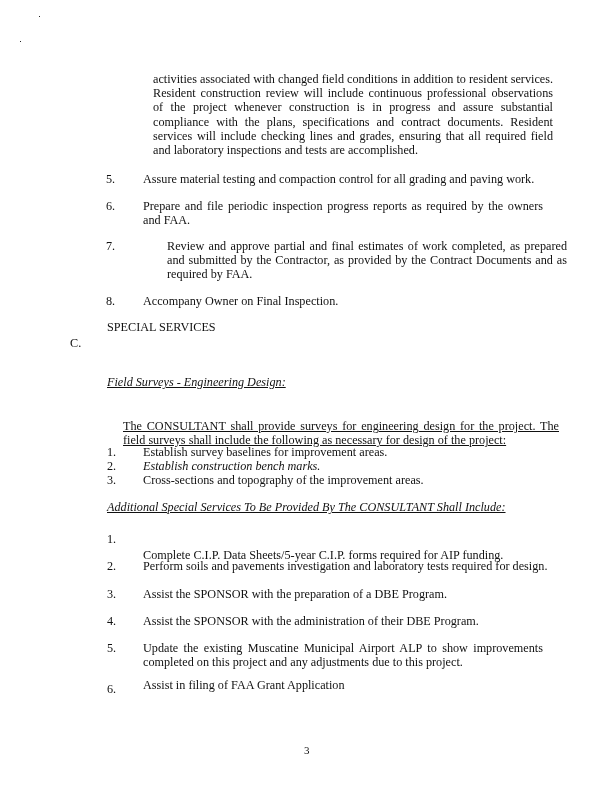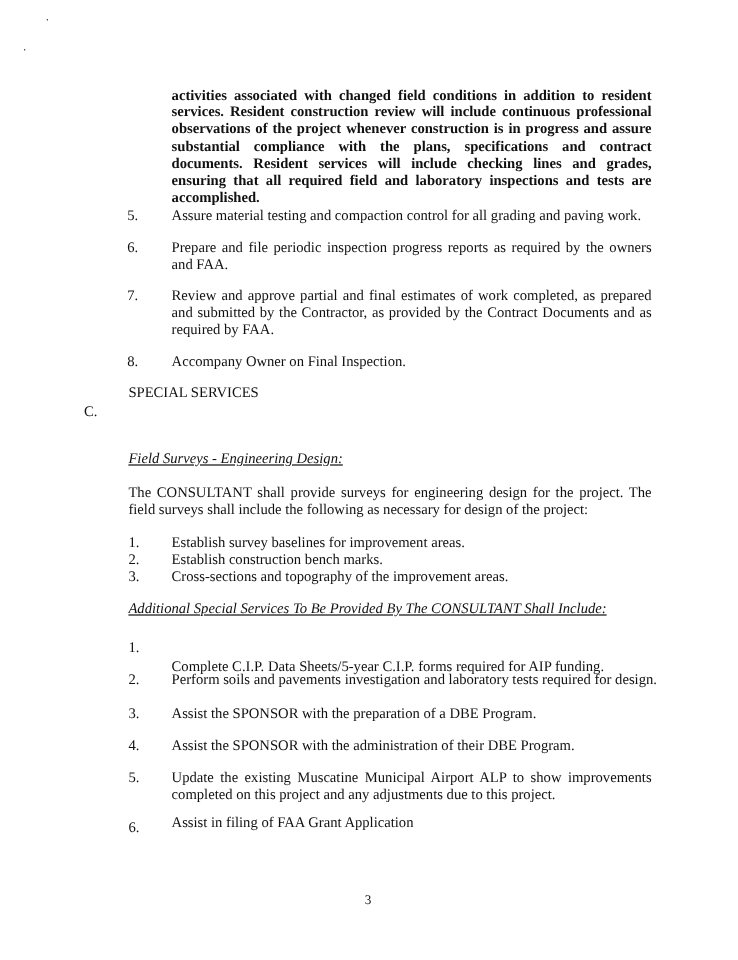--- a/index.html
+++ b/index.html
@@ -2,21 +2,21 @@
 <html><head>
   <meta charset="utf-8">
   <style>
     html, body { margin: 0; padding: 0; background: #ffffff; }
     body {
       width: 615px; height: 800px; position: relative; overflow: hidden;
       font-family: "Liberation Serif", "DejaVu Serif", serif;
       color: #111111; font-size: 12.2px; line-height: 14.2px;
     }
     .dot { position: absolute; width: 1px; height: 1px; background: #222; }
-    .para { position: absolute; left: 143px; width: 400px; text-align: justify; font-weight: bold; }
+    .para { position: absolute; left: 153px; width: 400px; text-align: justify; }
     .num { position: absolute; left: 106px; }
     .item-text { position: absolute; left: 143px; width: 400px; text-align: justify; }
     .heading-letter { position: absolute; left: 70px; }
     .heading-text { position: absolute; left: 107px; }
     .subhead { position: absolute; left: 107px; text-decoration: underline; font-style: italic; }
     .body-para { position: absolute; left: 107px; width: 436px; text-align: justify; }
     .sub-num { position: absolute; left: 107px; }
     .sub-text { position: absolute; left: 143px; text-align: center; }
     .page-num { position: absolute; left: 304px; top: 743px; font-size: 11px; }
   </style>
@@ -33,43 +33,43 @@
   <div>
     <span class="num" style="top:172px;">5.</span>
     <span class="item-text" style="top:172px;">Assure material testing and compaction control for all grading and paving work.</span>
   </div>
   <div>
     <span class="num" style="top:199px;">6.</span>
     <span class="item-text" style="top:199px;">Prepare and file periodic inspection progress reports as required by the owners and FAA.</span>
   </div>
   <div>
     <span class="num" style="top:239px;">7.</span>
-    <span class="item-text" style="top:239px;">Review and approve partial and final estimates of work completed, as prepared and submitted by the Contractor, as provided by the Contract Documents and as required by FAA.</span>
+    <span class="item-text" style="top:239px;margin-left:24px;">Review and approve partial and final estimates of work completed, as prepared and submitted by the Contractor, as provided by the Contract Documents and as required by FAA.</span>
   </div>
   <div>
     <span class="num" style="top:294px;">8.</span>
     <span class="item-text" style="top:294px;">Accompany Owner on Final Inspection.</span>
   </div>
 
   <div>
     <span class="heading-letter" style="top:336px;">C.</span>
     <span class="heading-text" style="top:320px;">SPECIAL SERVICES</span>
   </div>
 
   <span class="subhead" style="top:375px;">Field Surveys - Engineering Design:</span>
 
-  <p class="body-para" style="top:403px; margin:0;">The CONSULTANT shall provide surveys for engineering design for the project. The field surveys shall include the following as necessary for design of the project:</p>
+  <p class="body-para" style="top:403px; margin:16px;text-decoration:underline;">The CONSULTANT shall provide surveys for engineering design for the project. The field surveys shall include the following as necessary for design of the project:</p>
 
   <div>
     <span class="sub-num" style="top:445px;">1.</span>
     <span class="sub-text" style="top:445px;">Establish survey baselines for improvement areas.</span>
   </div>
   <div>
     <span class="sub-num" style="top:459px;">2.</span>
-    <span class="sub-text" style="top:459px;">Establish construction bench marks.</span>
+    <span class="sub-text" style="top:459px;font-style:italic;">Establish construction bench marks.</span>
   </div>
   <div>
     <span class="sub-num" style="top:473px;">3.</span>
     <span class="sub-text" style="top:473px;">Cross-sections and topography of the improvement areas.</span>
   </div>
 
   <span class="subhead" style="top:500px;">Additional Special Services To Be Provided By The CONSULTANT Shall Include:</span>
 
   <div>
     <span class="sub-num" style="top:532px;">1.</span>

